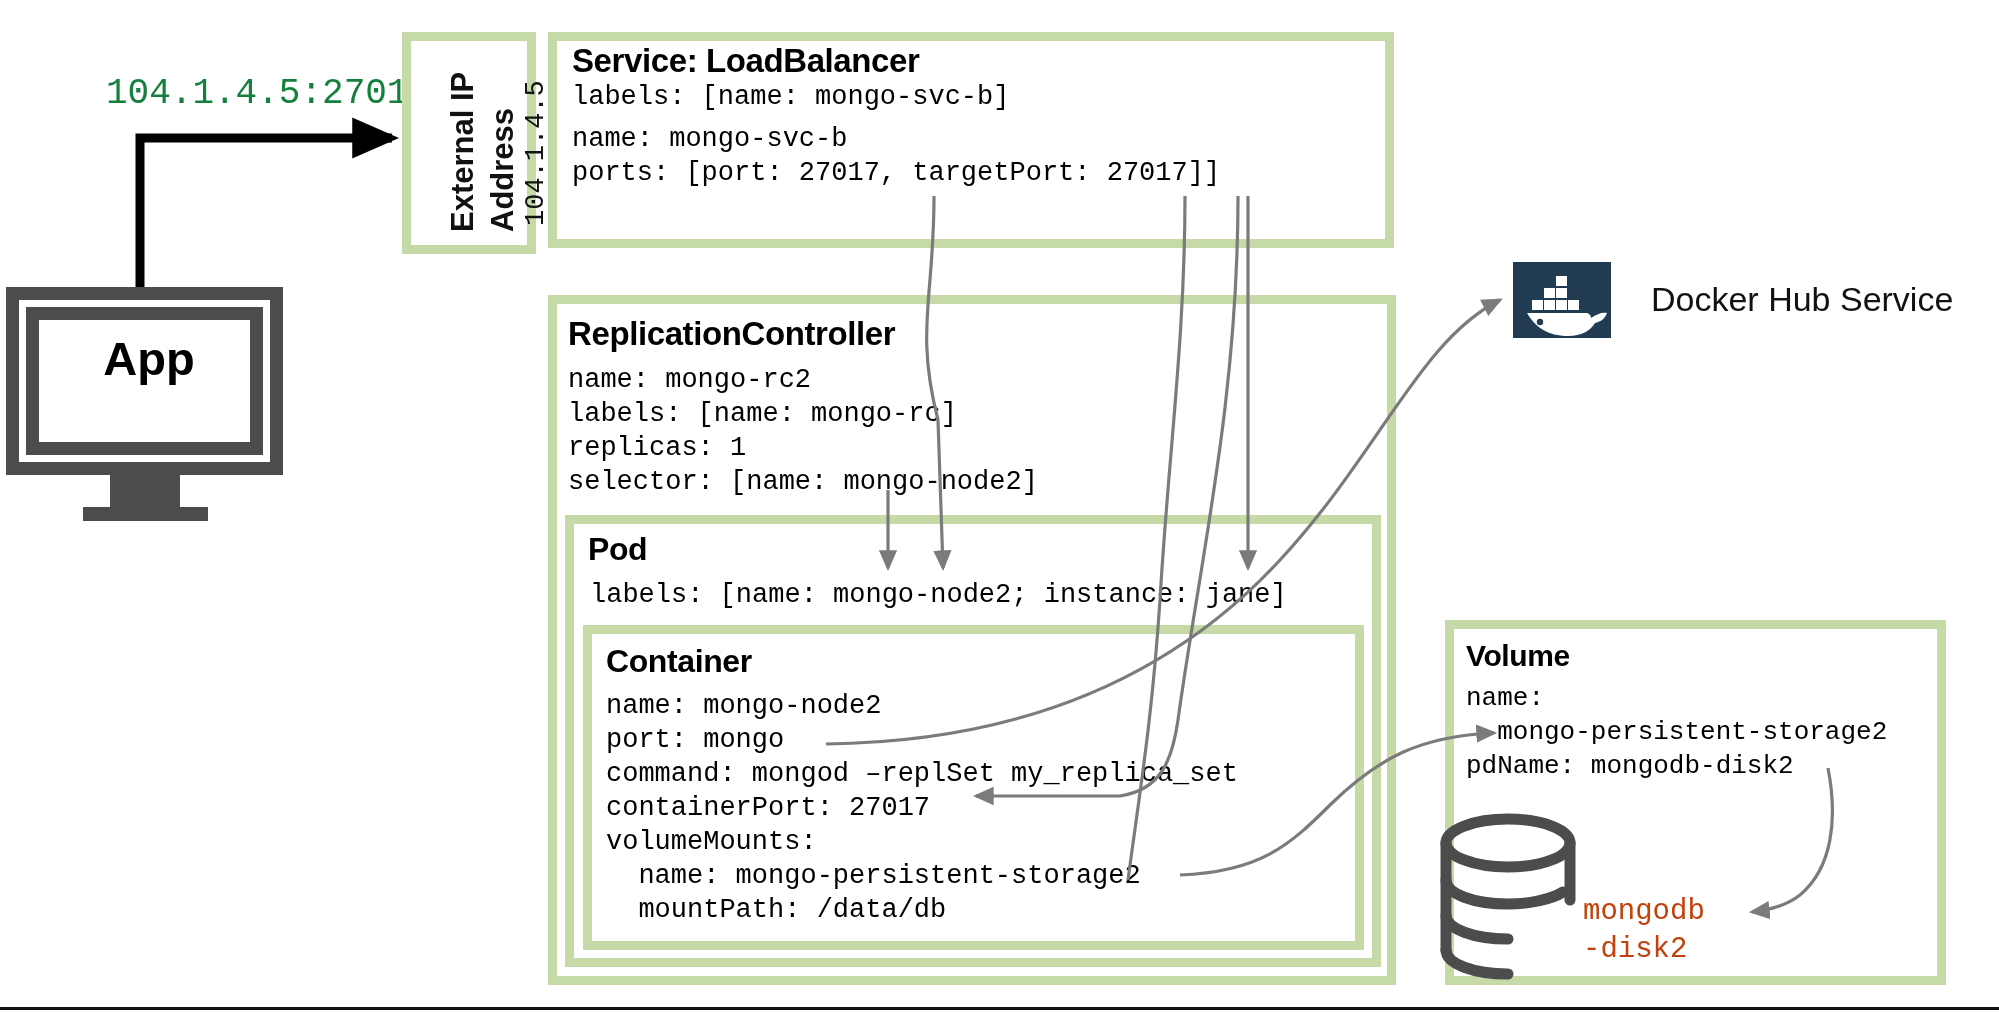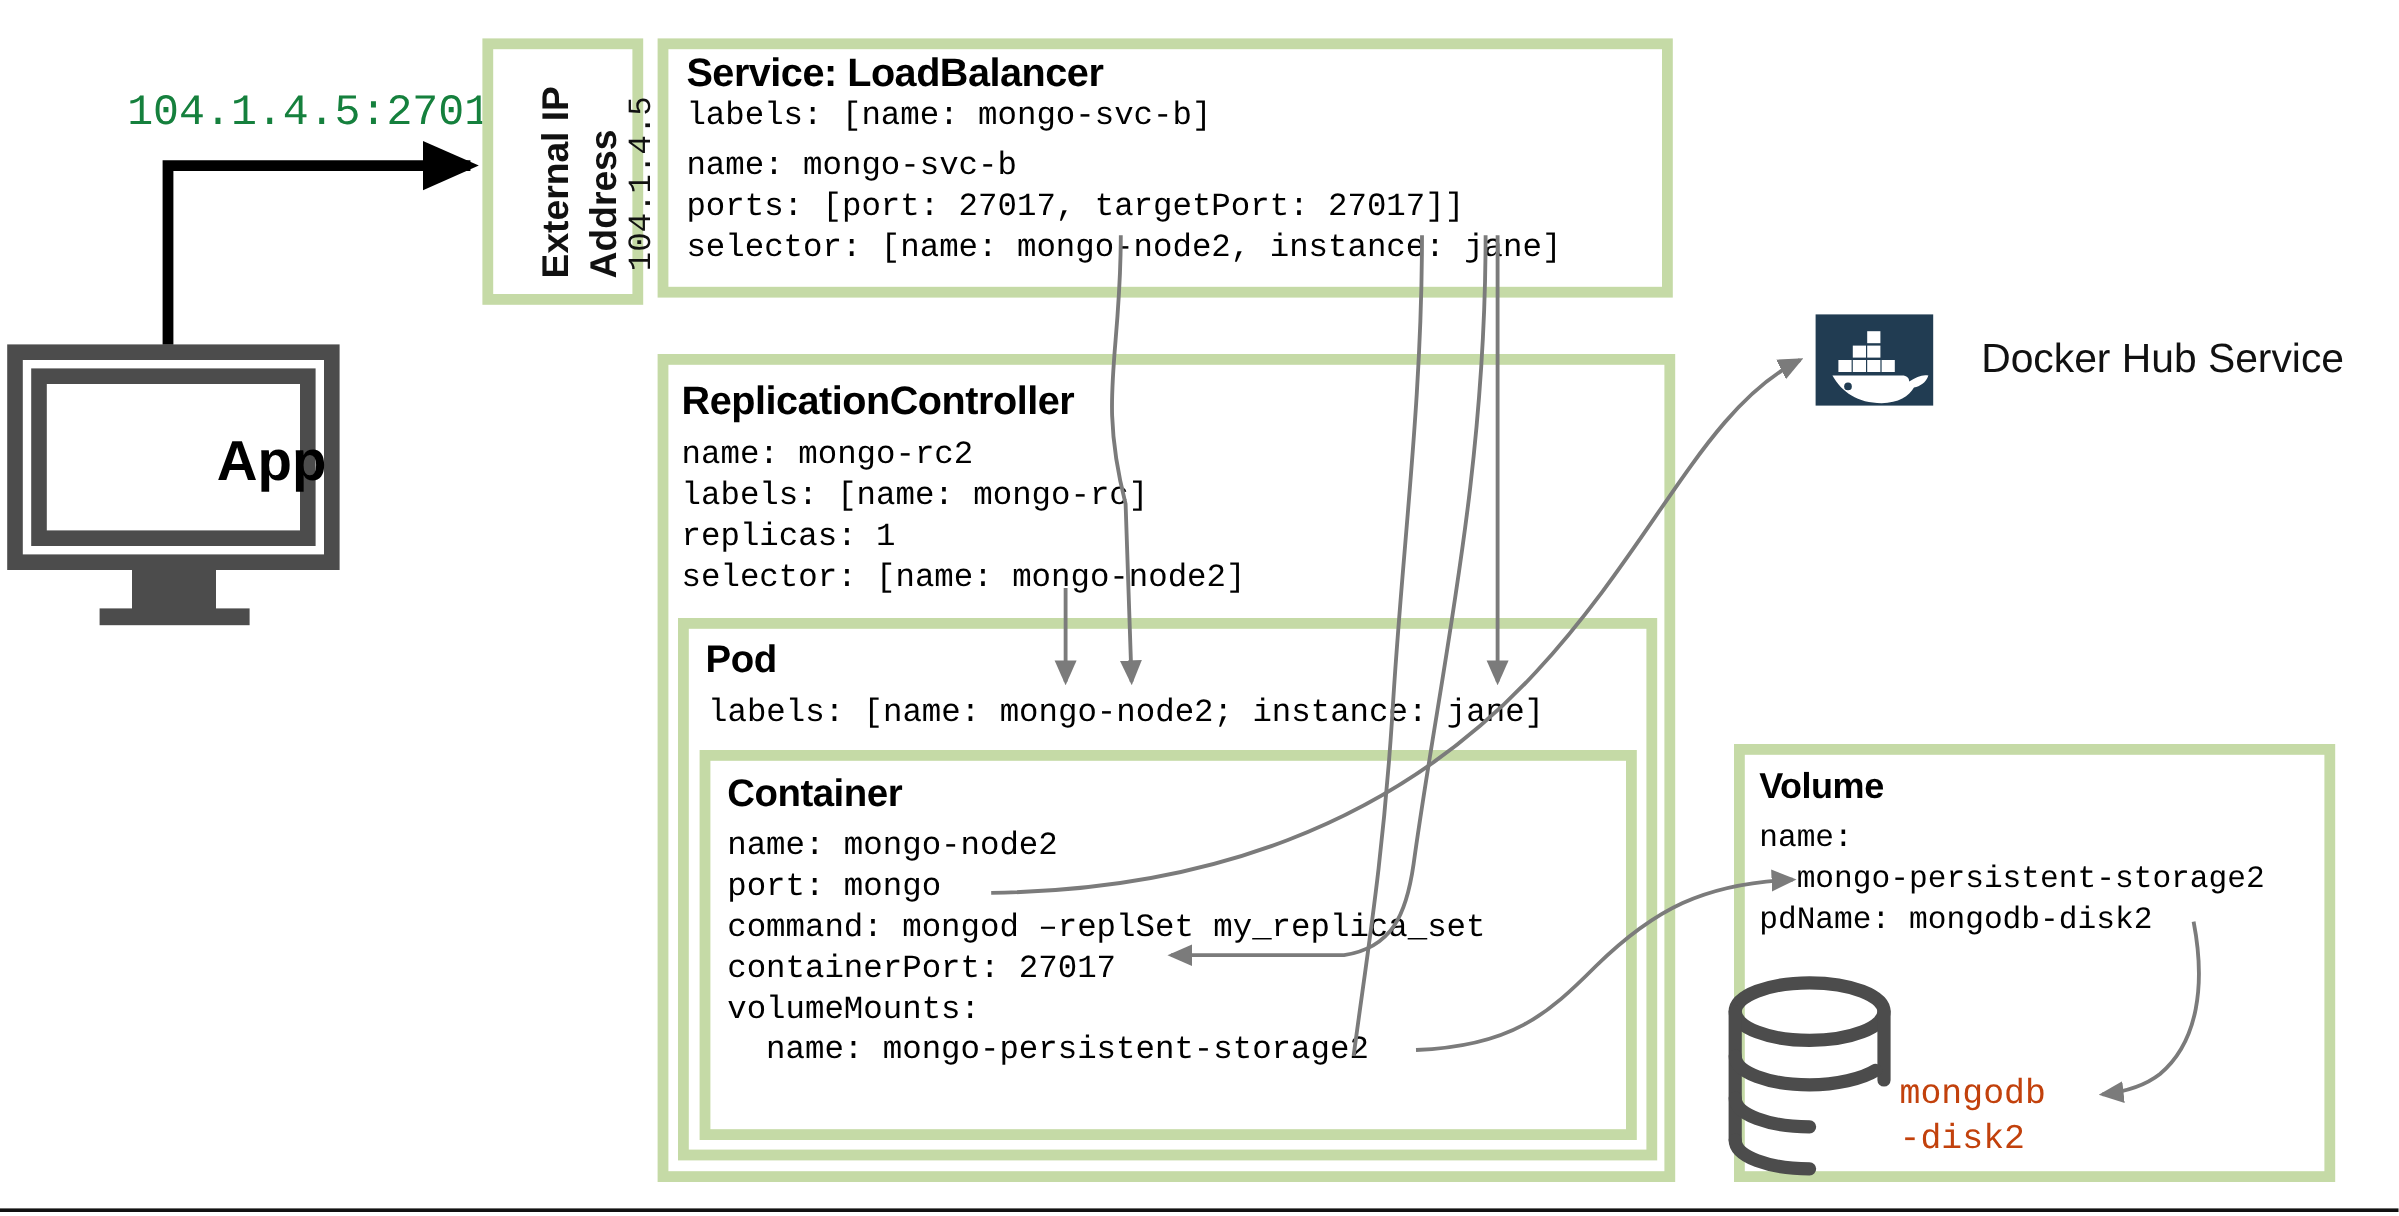--- a/index.html
+++ b/index.html
@@ -146,40 +146,39 @@
 <body>
 
 <div id="canvas">
 
   <div class="addr-text" style="left:106px; top:73px;">104.1.4.5:27017</div>
 
   <div class="mon-outer" style="left:6px; top:287px; width:277px; height:188px;"></div>
   <div class="mon-inner" style="left:26px; top:307px; width:237px; height:148px;"></div>
   <div class="mon-neck" style="left:110px; top:475px; width:70px; height:45px;"></div>
   <div class="mon-base" style="left:83px; top:507px; width:125px; height:14px;"></div>
-  <div class="app-text" style="left:26px; top:356px; width:246px;text-align:right;">App</div>
+  <div class="app-text" style="left:26px; top:331px; width:246px;">App</div>
 
   <div class="gbox filled" style="left:402px; top:32px; width:134px; height:222px;"></div>
   <div class="vert-wrap" style="left:445px; top:232px; transform:rotate(-90deg);">
     <span class="extip-label">External IP</span>
   </div>
   <div class="vert-wrap" style="left:485px; top:232px; transform:rotate(-90deg);">
     <span class="extip-label">Address</span>
   </div>
   <div class="vert-wrap" style="left:521px; top:226px; transform:rotate(-90deg);">
     <span class="extip-ip">104.1.4.5</span>
   </div>
 
   <div class="gbox filled" style="left:548px; top:32px; width:846px; height:216px;"></div>
   <div class="abs" style="left:572px; top:42px;">
     <div class="ttl svc-title">Service: LoadBalancer</div>
     <div class="mono body-line">labels: [name: mongo-svc-b]</div>
     <div class="mono body-line" style="margin-top:8px;">name: mongo-svc-b</div>
     <div class="mono body-line">ports: [port: 27017, targetPort: 27017]]</div>
-    <div class="mono body-line">selector: [name: mongo-node2, instance: jane]</div>
   </div>
 
   <div class="gbox" style="left:548px; top:295px; width:848px; height:690px;"></div>
   <div class="abs" style="left:568px; top:315px;">
     <div class="ttl rc-title">ReplicationController</div>
     <div class="mono body-line" style="margin-top:10px;">name: mongo-rc2</div>
     <div class="mono body-line">labels: [name: mongo-rc]</div>
     <div class="mono body-line">replicas: 1</div>
     <div class="mono body-line">selector: [name: mongo-node2]</div>
   </div>
@@ -192,20 +191,21 @@
 
   <div class="gbox" style="left:583px; top:625px; width:781px; height:325px;"></div>
   <div class="abs" style="left:606px; top:643px;">
     <div class="ttl cnt-title">Container</div>
     <div class="mono body-line" style="margin-top:9px;">name: mongo-node2</div>
     <div class="mono body-line">port: mongo</div>
     <div class="mono body-line">command: mongod –replSet my_replica_set</div>
     <div class="mono body-line">containerPort: 27017</div>
     <div class="mono body-line">volumeMounts:</div>
     <div class="mono body-line">  name: mongo-persistent-storage2</div>
+    <div class="mono body-line">  mountPath: /data/db</div>
   </div>
 
   <div class="gbox" style="left:1445px; top:620px; width:501px; height:365px;"></div>
   <div class="abs" style="left:1466px; top:639px;">
     <div class="ttl vol-title">Volume</div>
     <div class="mono vol-line" style="margin-top:8px;">name:</div>
     <div class="mono vol-line">  mongo-persistent-storage2</div>
     <div class="mono vol-line">pdName: mongodb-disk2</div>
   </div>
 

